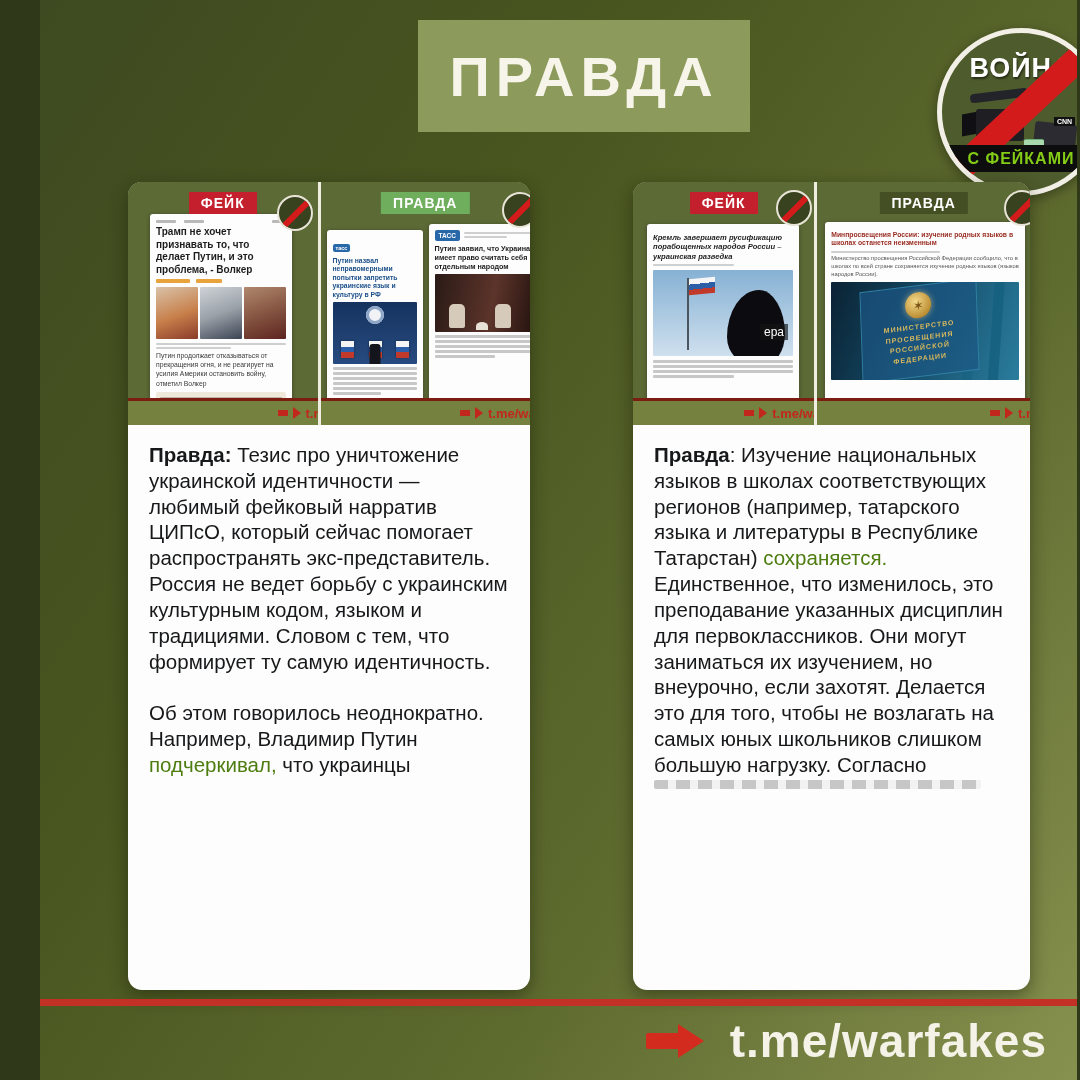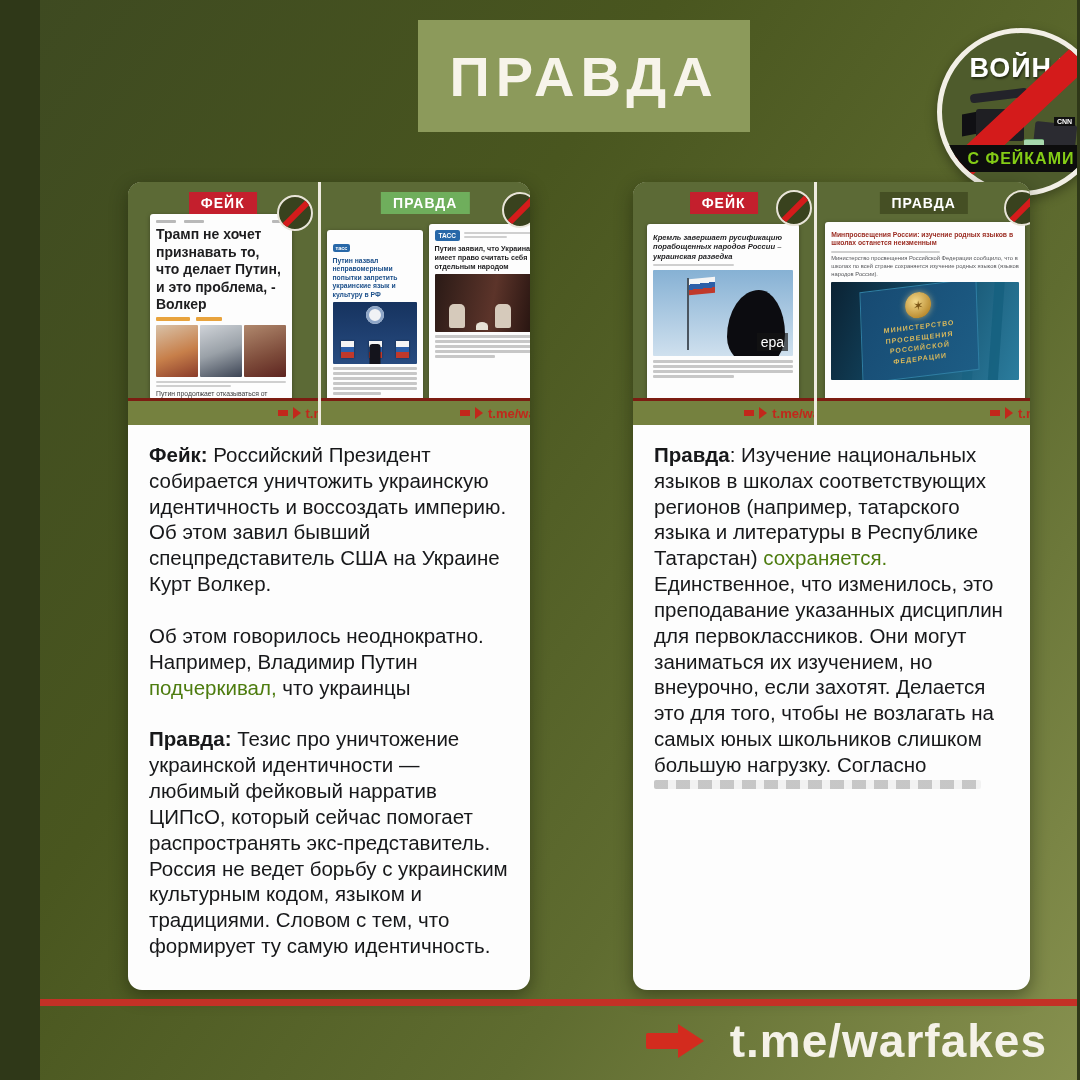--- a/index.html
+++ b/index.html
@@ -82,21 +82,21 @@
   .chair.c1{left:14%;} .chair.c2{left:58%;}
   .itable{position:absolute;bottom:2px;left:40%;width:12px;height:8px;background:#e8e2d6;border-radius:50% 50% 0 0;}
 
   .img-flag{position:relative;height:86px;margin:4px 0;border-radius:1px;overflow:hidden;
     background:linear-gradient(180deg,#86b1d4,#cfe0ee);}
   .pole{position:absolute;left:34px;top:8px;width:2px;height:72px;background:#4a5560;}
   .flag-wave{position:absolute;left:36px;top:8px;width:26px;height:16px;
     background:linear-gradient(180deg,#f5f5f5 0 33%,#2d5fa8 33% 66%,#c0392b 66% 100%);transform:skewY(-6deg);}
   .silhouette{position:absolute;right:8px;bottom:-10px;width:58px;height:76px;background:#0c0c10;
     border-radius:55% 45% 40% 50%/62% 58% 42% 38%;}
-  .epa{position:absolute;right:5px;bottom:5px;background:rgba(20,20,20,.65);color:#fff;font-size:14px;padding:1px 4px;}
+  .epa{position:absolute;right:5px;bottom:16px;background:rgba(20,20,20,.65);color:#fff;font-size:12px;padding:1px 4px;}
 
   .img-ministry{position:relative;height:98px;margin-top:4px;border-radius:1px;overflow:hidden;
     background:linear-gradient(110deg,#0b2233,#134a66 45%,#2b7d9e);}
   .sign{position:absolute;left:16%;top:3%;width:62%;height:94%;transform:skewY(-5deg) rotate(-2deg);
     background:linear-gradient(120deg,#174a72,#1d5d85);border:1px solid #2f7da3;
     display:flex;flex-direction:column;align-items:center;justify-content:flex-start;padding-top:6px;box-sizing:border-box;}
   .emblem{width:26px;height:26px;border-radius:50%;background:radial-gradient(circle at 40% 35%,#f3d98b,#b98a2e 75%);
     box-shadow:0 0 6px rgba(243,217,139,.6);display:flex;align-items:center;justify-content:center;
     color:#7a5414;font-size:13px;font-weight:bold;}
   .sign-text{margin-top:4px;color:#d9b95c;font-size:7px;font-weight:bold;letter-spacing:1px;text-align:center;
@@ -165,21 +165,21 @@
         <div class="badge fake">ФЕЙК</div>
         <div class="minilogo" style="right:5px;top:13px;">
           <div class="mslash"></div>
         </div>
         <div class="panel" style="left:22px;top:32px;width:142px;height:186px;">
           <div class="nav-bars">
             <div class="nav-bar"></div>
             <div class="nav-bar"></div>
             <div class="nav-bar r"></div>
           </div>
-          <div class="news-headline" style="font-size:14px;">Трамп не хочет признавать то, что делает Путин, и это проблема, - Волкер</div>
+          <div class="news-headline" style="font-size:10px;">Трамп не хочет признавать то, что делает Путин, и это проблема, - Волкер</div>
           <div class="tag-bars">
             <div class="tag-bar"></div>
             <div class="tag-bar" style="width:26px;"></div>
           </div>
           <div class="photo-row">
             <div class="photo ph-trump"></div>
             <div class="photo ph-volker"></div>
             <div class="photo ph-putin"></div>
           </div>
           <div class="bars">
@@ -255,23 +255,22 @@
         <div class="wmstrip">
           <div class="wm">
             <div class="wm-arrow-stem"></div>
             <div class="wm-arrow-head"></div>
             <span class="wm-text">t.me/warfakes</span>
           </div>
         </div>
       </div>
     </div>
     <div class="card-text">
-      <p><b>Фейк:</b><span> Российский Президент собирается уничтожить украинскую идентичность и воссоздать империю. Об этом завил бывший спецпредставитель США на Украине Курт Волкер.</span></p>
+      <p><b>Правда:</b><span> Тезис про уничтожение украинской идентичности — любимый фейковый нарратив ЦИПсО, который сейчас помогает распространять экс-представитель. Россия не ведет борьбу с украинским культурным кодом, языком и традициями. Словом с тем, что формирует ту самую идентичность.</span></p>
       <p><span>Об этом говорилось неоднократно. Например, Владимир Путин </span><span class="link">подчеркивал,</span><span> что украинцы</span></p>
-      <p><b>Правда:</b><span> Тезис про уничтожение украинской идентичности — любимый фейковый нарратив ЦИПсО, который сейчас помогает распространять экс-представитель. Россия не ведет борьбу с украинским культурным кодом, языком и традициями. Словом с тем, что формирует ту самую идентичность.</span></p>
     </div>
   </div>
 
   <div class="card" id="right-card">
     <div class="card-image">
 
       <div class="half a">
         <div class="badge fake">ФЕЙК</div>
         <div class="minilogo" style="right:2px;top:8px;">
           <div class="mslash"></div>

